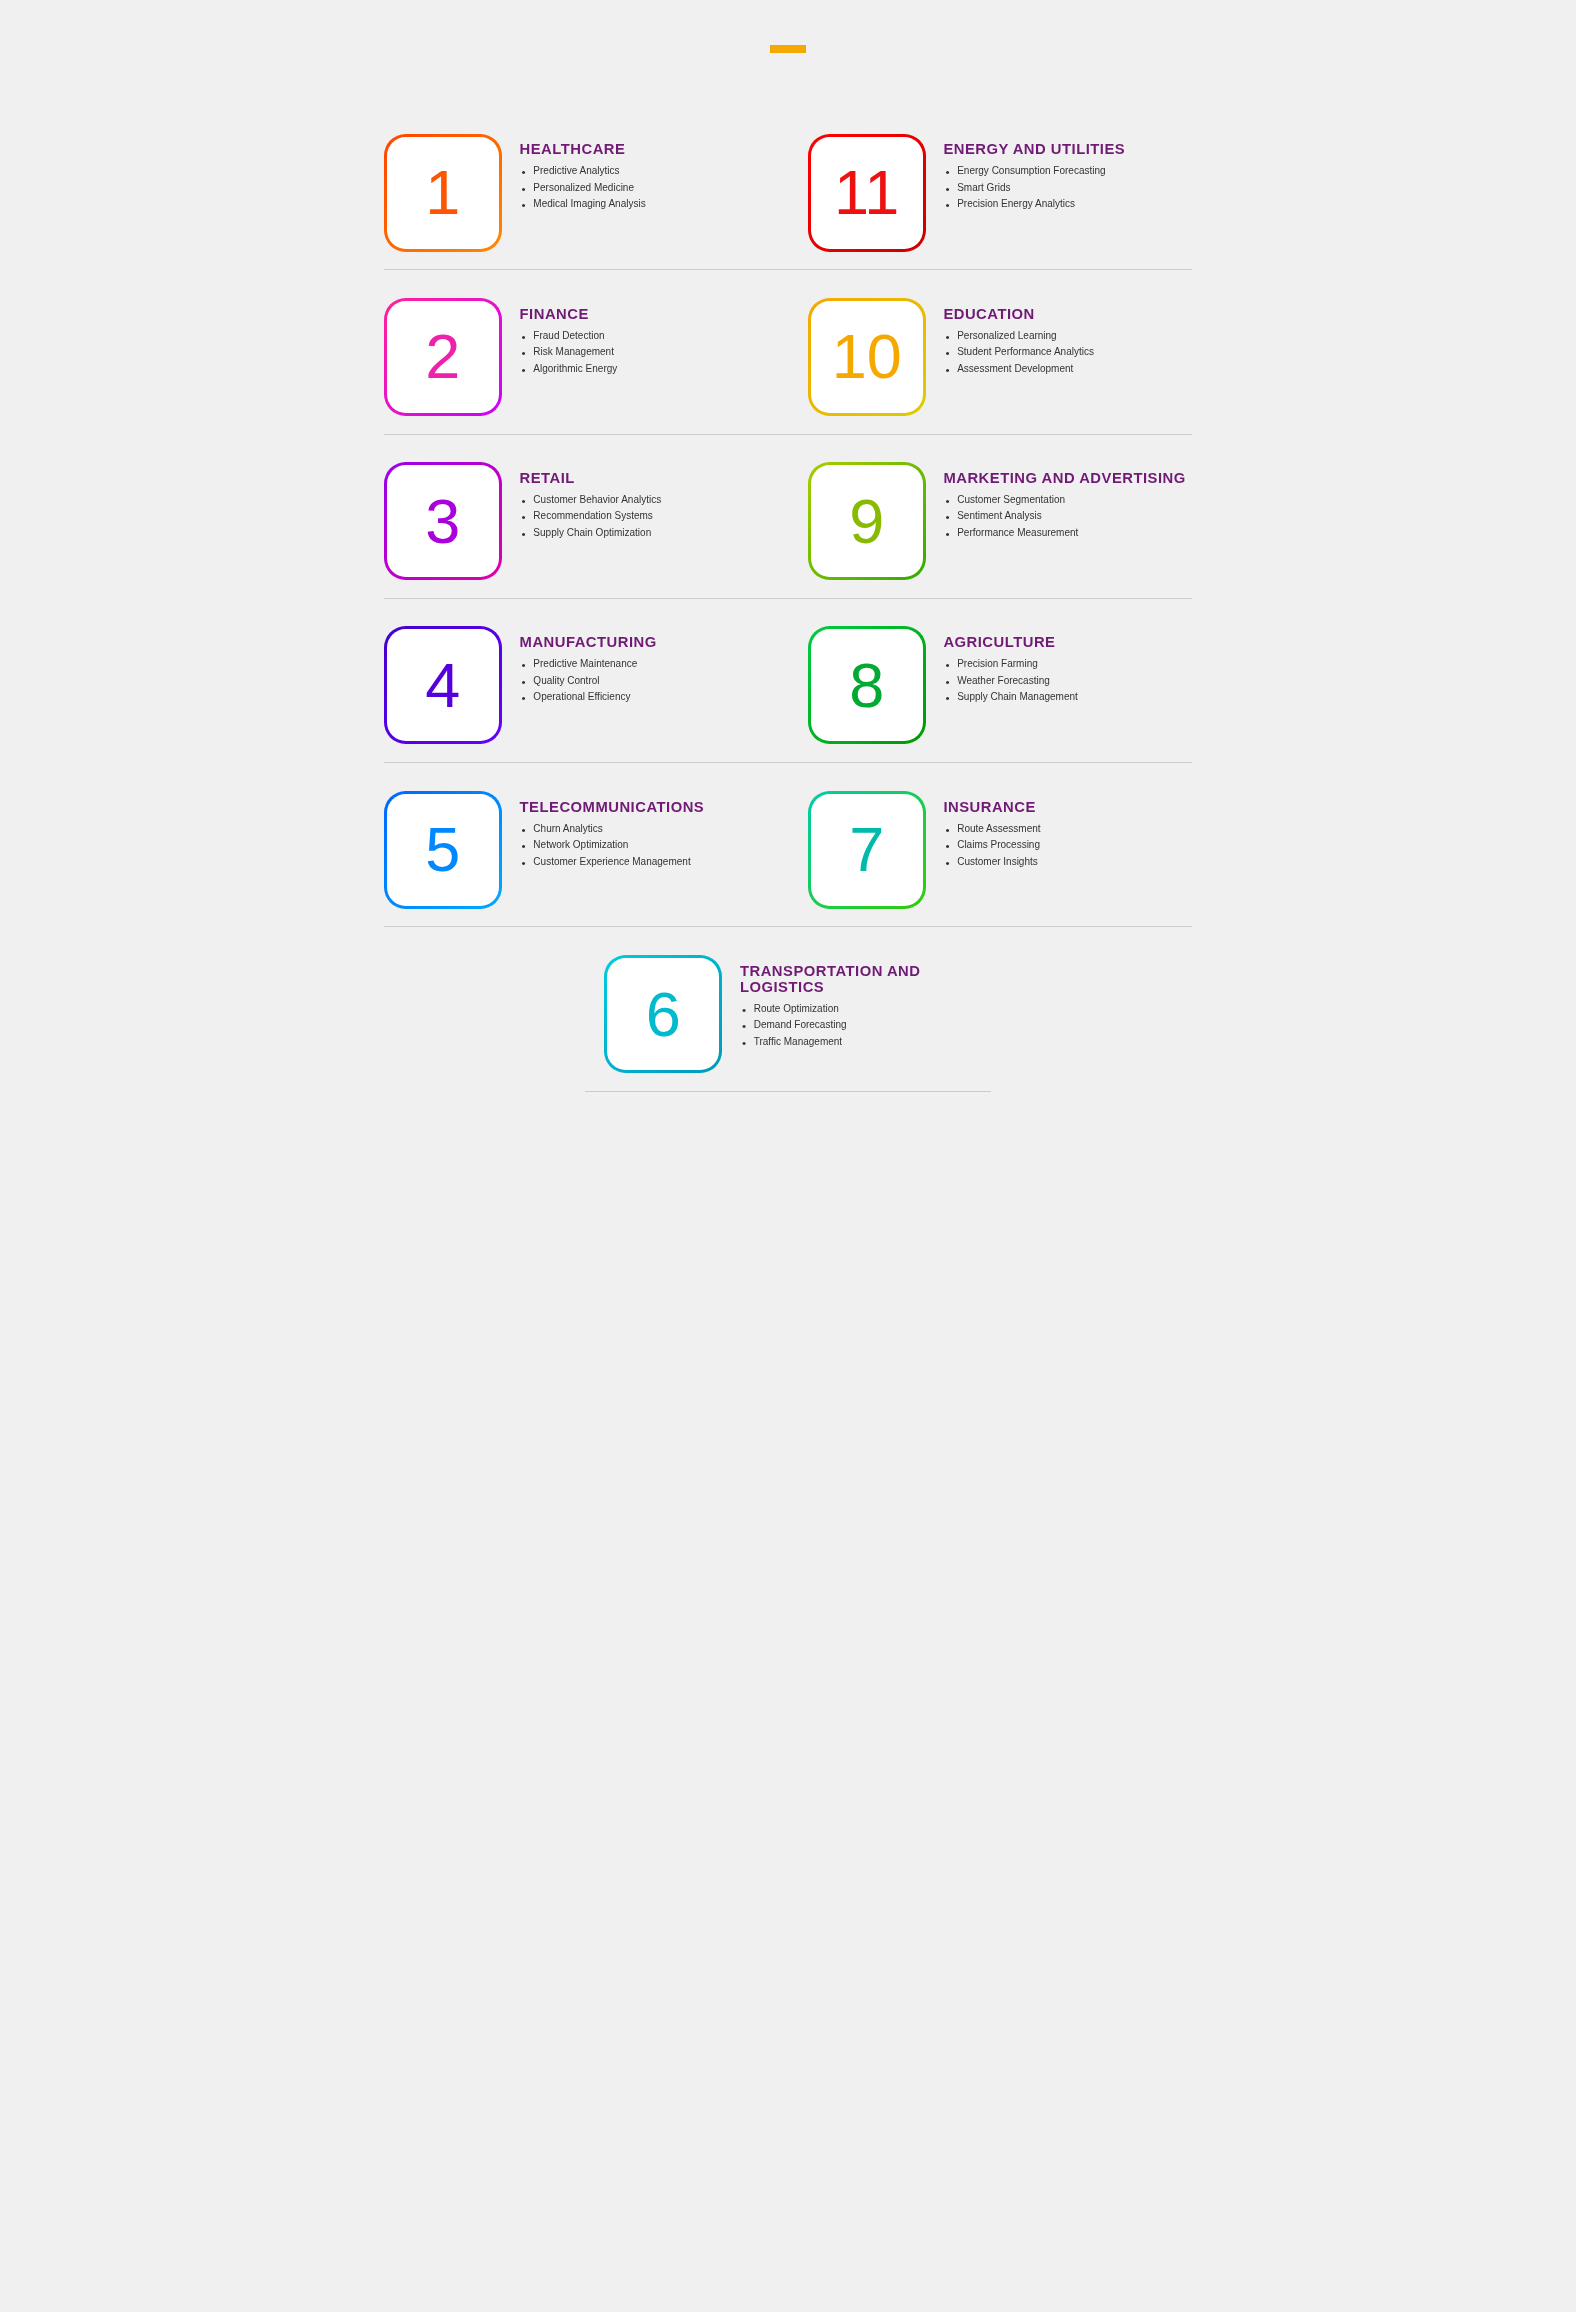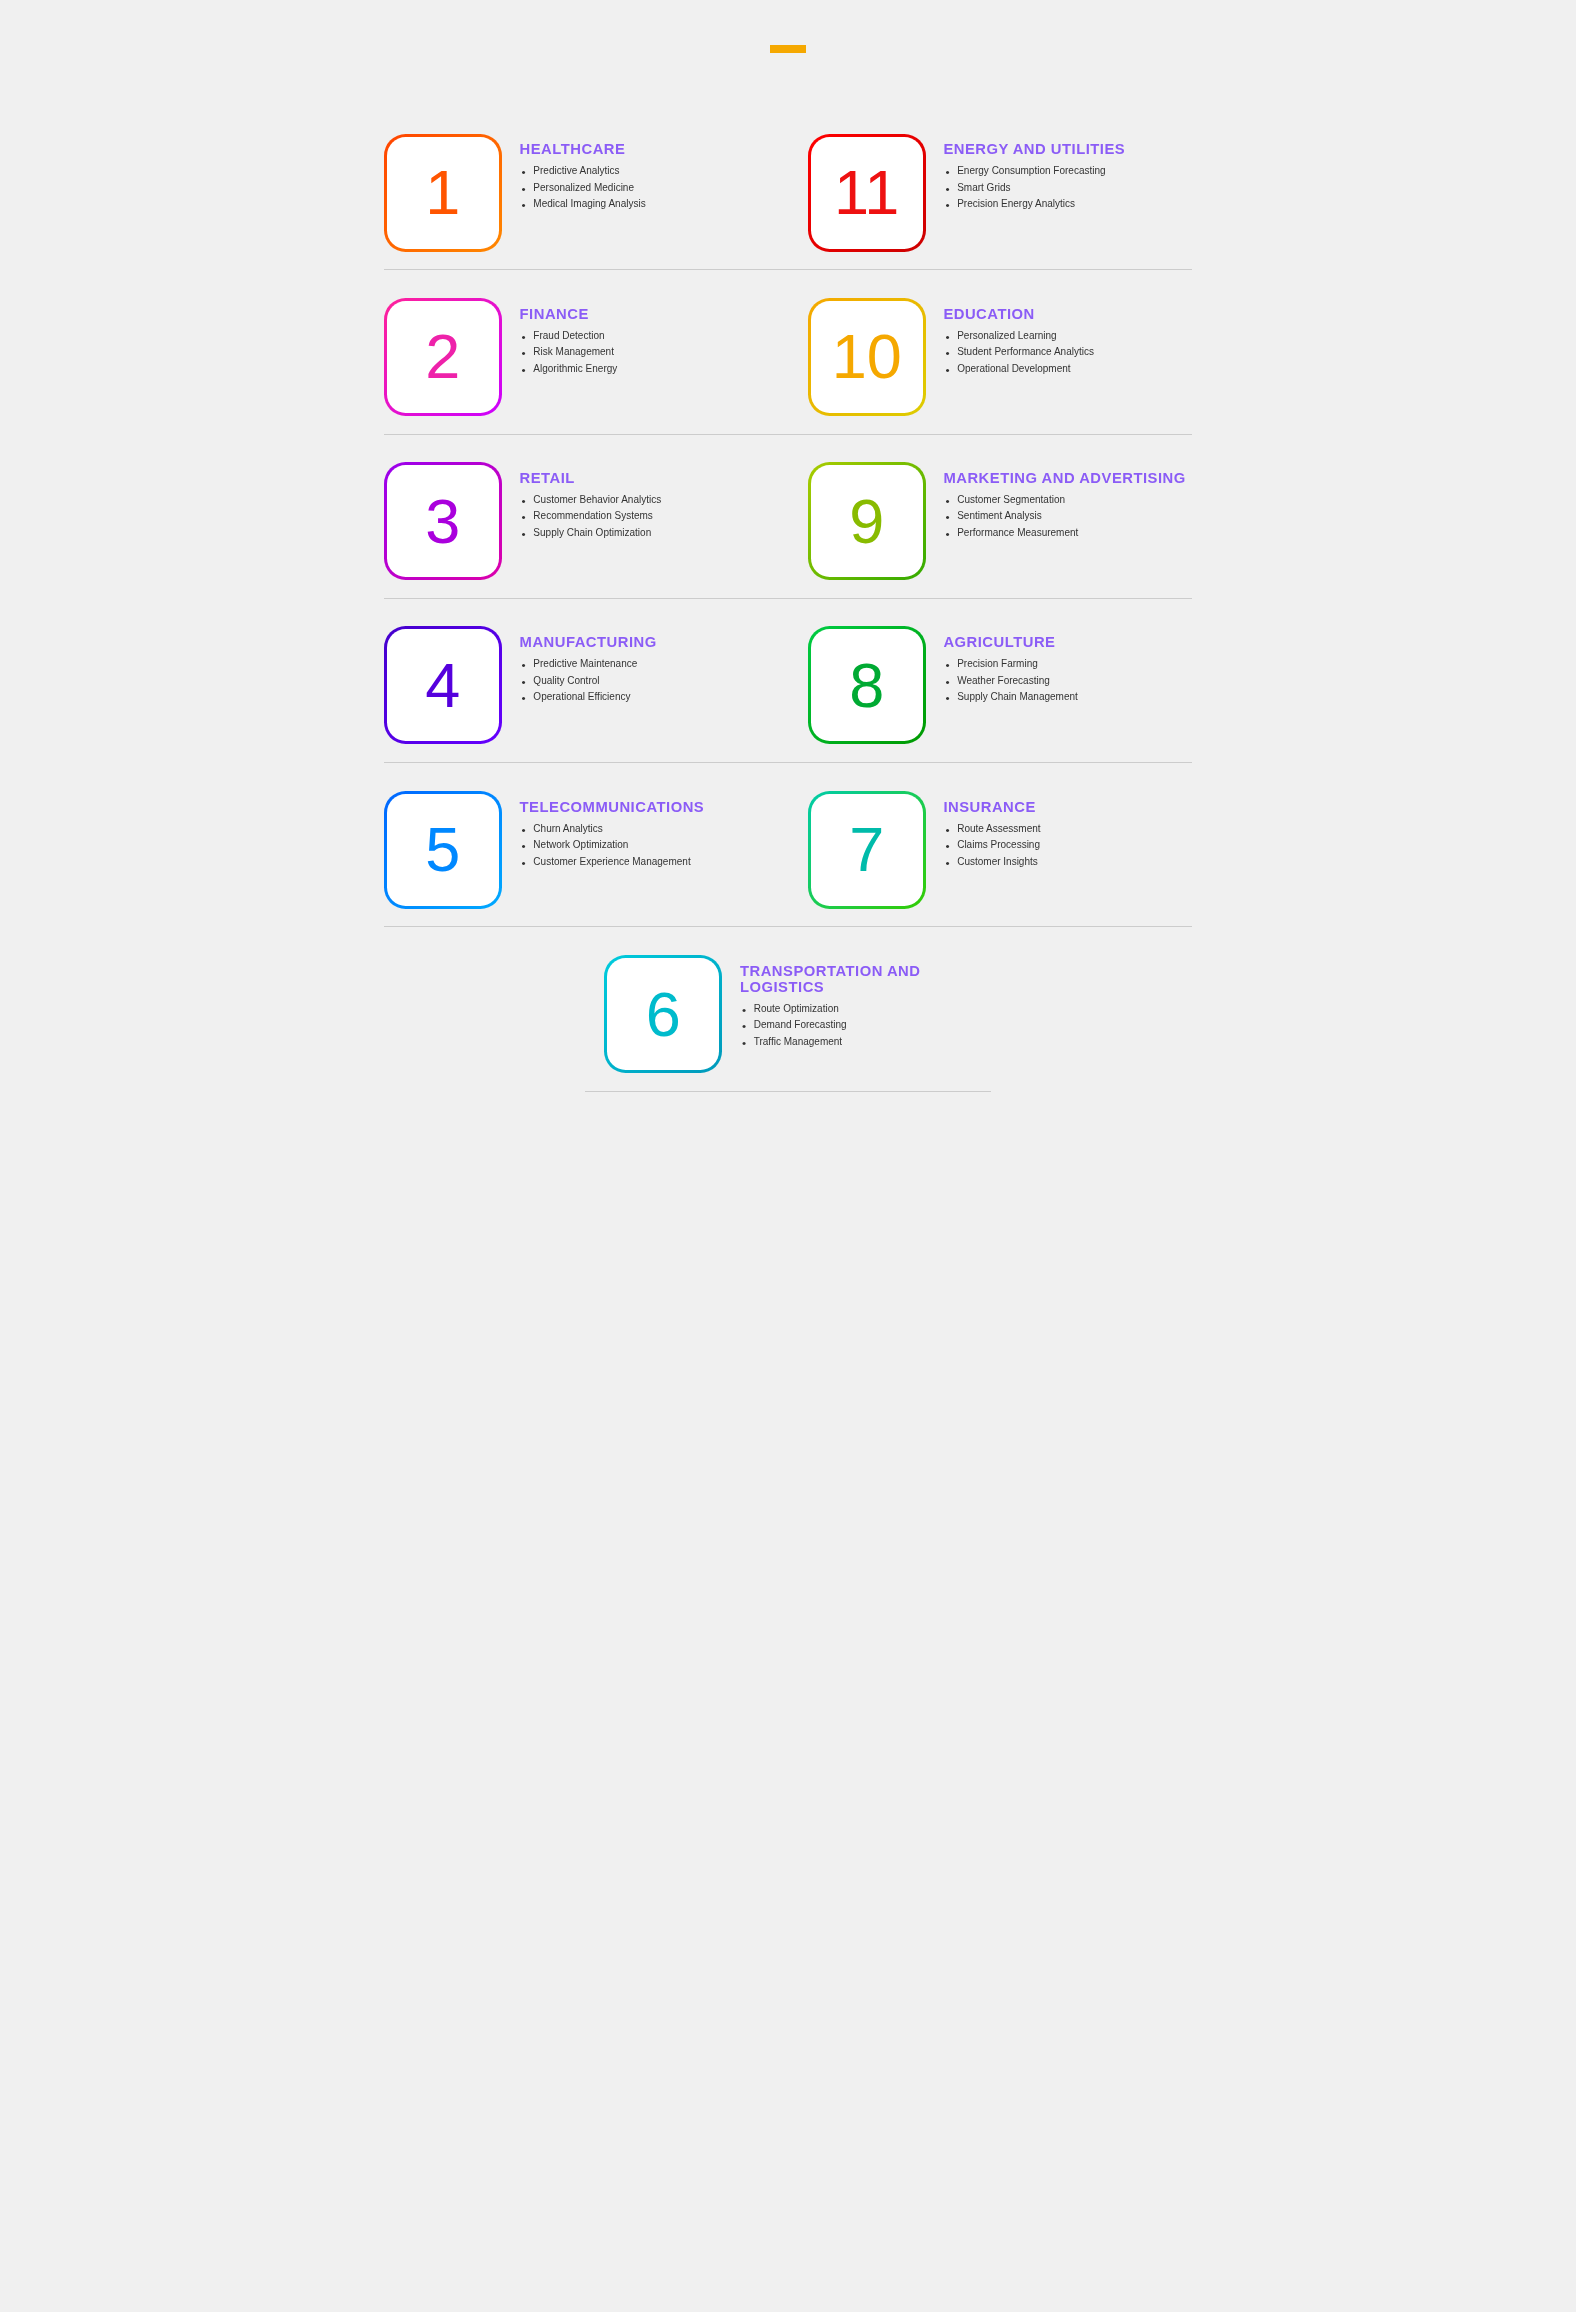--- a/index.html
+++ b/index.html
@@ -180,21 +180,21 @@
     .num-cyan { color: #00bbcc; }
 
     
     .industry-text {
       flex: 1;
       padding-top: 7.9px;
     }
     .industry-name {
       font-size: 14.8px;
       font-weight: 900;
-      color: #8b5cf6;
+      color: #701a75;
       text-transform: uppercase;
       letter-spacing: 0.5px;
       margin-bottom: 5.9px;
     }
     .industry-items {
       list-style: none;
       padding: 0;
     }
     .industry-items li {
       font-size: 10px;
@@ -281,21 +281,21 @@
     </div>
     <div class="industry-card">
       <div class="num-box border-yellow">
         <span class="num num-yellow">10</span>
       </div>
       <div class="industry-text">
         <div class="industry-name">EDUCATION</div>
         <ul class="industry-items">
           <li>Personalized Learning</li>
           <li>Student Performance Analytics</li>
-          <li>Operational Development</li>
+          <li>Assessment Development</li>
         </ul>
       </div>
     </div>
     <div class="row-divider"></div>
     <div class="industry-card">
       <div class="num-box border-purple-magenta">
         <span class="num num-purple">3</span>
       </div>
       <div class="industry-text">
         <div class="industry-name">RETAIL</div>

